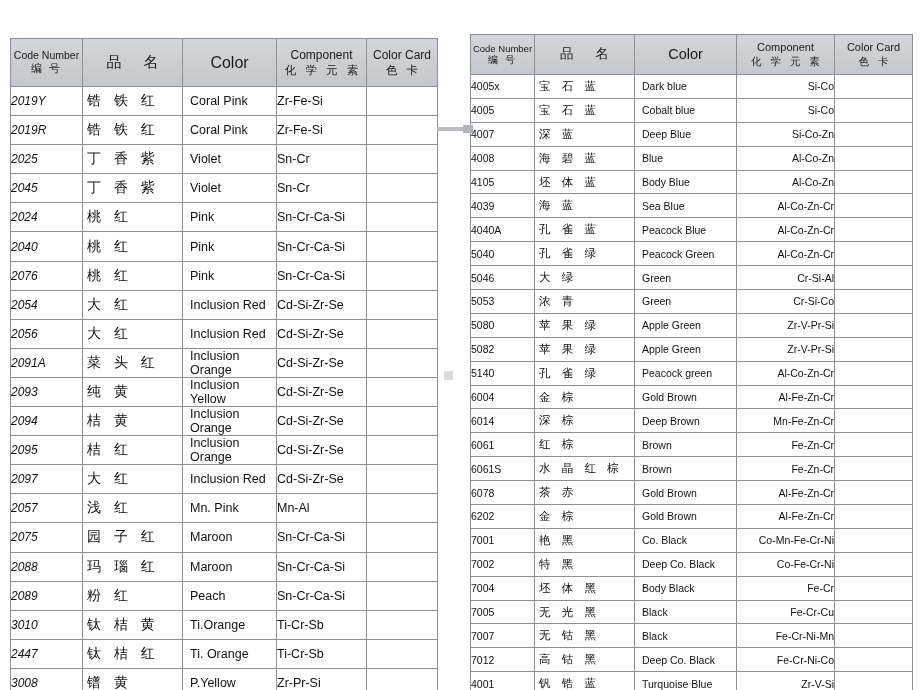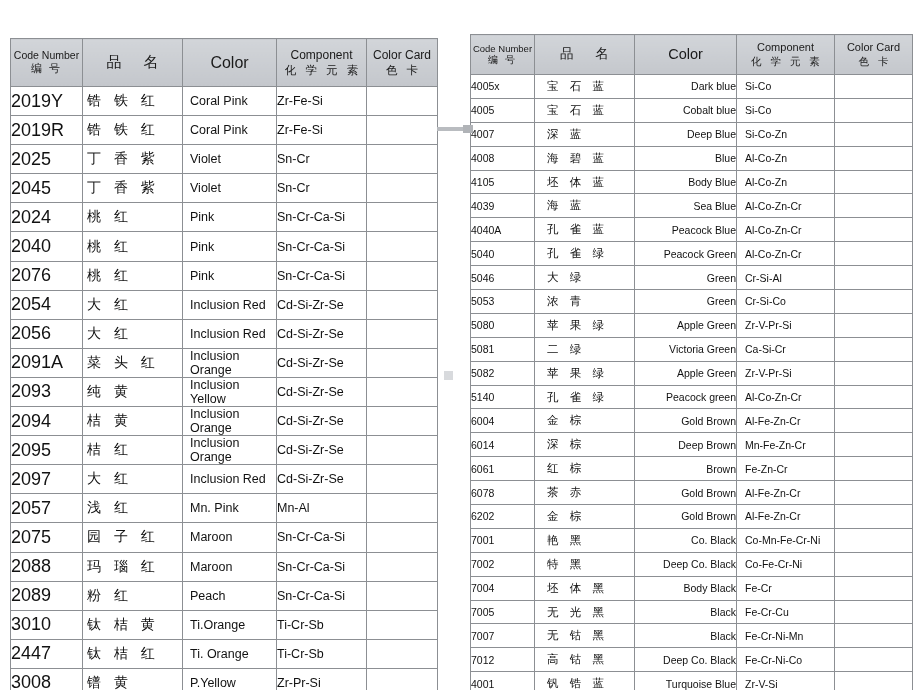--- a/index.html
+++ b/index.html
@@ -66,29 +66,29 @@
   tbody td{background:#fff;}
   .c-code{text-align:left;color:#111;}
   .c-name{color:#111;}
   .c-color{color:#111;}
   .c-comp{color:#111;}
   .c-card{padding:0;}
 
   .left tbody tr{height:29.1px;}
   .right tbody tr{height:23.9px;}
 
-  .left .c-code{font-size:18px;}
+  .left .c-code{font-size:12px;font-style:italic;}
   .left .c-name{font-size:14px;letter-spacing:4.5px;padding-left:4px;}
   .left .c-color{font-size:12.5px;padding-left:7px;}
   .left .c-comp{font-size:12.5px;}
 
   .right .c-code{font-size:10.5px;}
-  .right .c-name{font-size:11.5px;letter-spacing:4px;padding-left:12px;}
-  .right .c-color{font-size:10.5px;padding-left:7px;text-align:right;}
-  .right .c-comp{font-size:10.5px;padding-left:8px;}
+  .right .c-name{font-size:11.5px;letter-spacing:4px;padding-left:4px;}
+  .right .c-color{font-size:10.5px;padding-left:7px;}
+  .right .c-comp{font-size:10.5px;padding-left:8px;text-align:right;}
 
   
   .chip{
     display:block;
     height:68%;
     margin:0 auto;
     width:86%;
     border-radius:1px;
   }
   .left  .chip{width:88%;height:70%;}
@@ -475,29 +475,20 @@
         <tr>
           <td class="c-code">5080</td>
           <td class="c-name">苹 果 绿</td>
           <td class="c-color">Apple Green</td>
           <td class="c-comp">Zr-V-Pr-Si</td>
           <td class="c-card">
             <span class="chip" style="background: rgb(95, 189, 72);"></span>
           </td>
         </tr>
         <tr>
-          <td class="c-code">5081</td>
-          <td class="c-name">二 绿</td>
-          <td class="c-color">Victoria Green</td>
-          <td class="c-comp">Ca-Si-Cr</td>
-          <td class="c-card">
-            <span class="chip" style="background: rgb(166, 202, 60);"></span>
-          </td>
-        </tr>
-        <tr>
           <td class="c-code">5082</td>
           <td class="c-name">苹 果 绿</td>
           <td class="c-color">Apple Green</td>
           <td class="c-comp">Zr-V-Pr-Si</td>
           <td class="c-card">
             <span class="chip" style="background: rgb(102, 193, 74);"></span>
           </td>
         </tr>
         <tr>
           <td class="c-code">5140</td>
@@ -529,20 +520,29 @@
         <tr>
           <td class="c-code">6061</td>
           <td class="c-name">红 棕</td>
           <td class="c-color">Brown</td>
           <td class="c-comp">Fe-Zn-Cr</td>
           <td class="c-card">
             <span class="chip" style="background: rgb(123, 45, 29);"></span>
           </td>
         </tr>
         <tr>
+          <td class="c-code">6061S</td>
+          <td class="c-name">水 晶 红 棕</td>
+          <td class="c-color">Brown</td>
+          <td class="c-comp">Fe-Zn-Cr</td>
+          <td class="c-card">
+            <span class="chip" style="background: rgb(124, 53, 29);"></span>
+          </td>
+        </tr>
+        <tr>
           <td class="c-code">6078</td>
           <td class="c-name">茶 赤</td>
           <td class="c-color">Gold Brown</td>
           <td class="c-comp">Al-Fe-Zn-Cr</td>
           <td class="c-card">
             <span class="chip" style="background: rgb(212, 117, 27);"></span>
           </td>
         </tr>
         <tr>
           <td class="c-code">6202</td>

